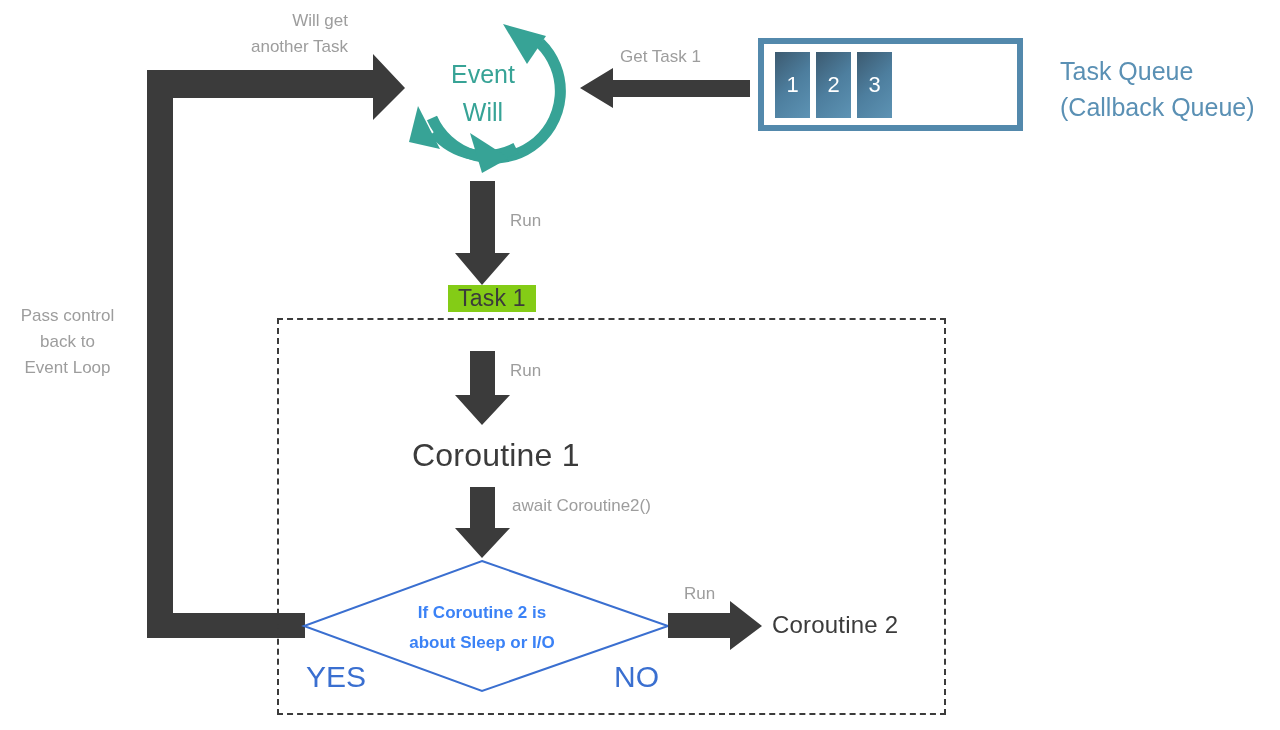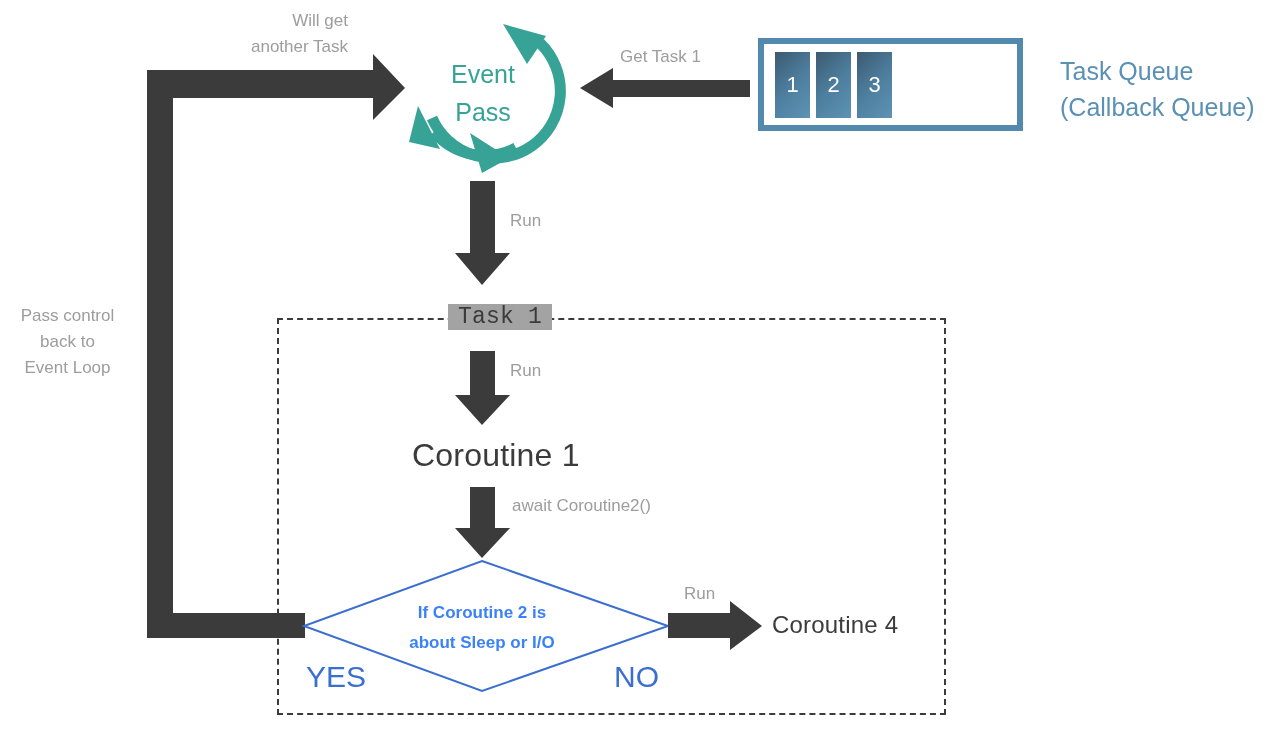--- a/index.html
+++ b/index.html
@@ -97,24 +97,23 @@
   }
 
   
   #task-box {
     left: 277px; top: 318px;
     width: 669px; height: 397px;
     border: 2px dashed #3b3b3b;
     box-sizing: border-box;
   }
   #task-label {
-    left: 448px; top: 304px;
-    background: #a3a3a3;
+    left: 448px; top: 285px;
+    background: #84cc16;
     padding: 0 10px;
-    font-family: Liberation Mono, monospace;
   }
 
   
   #vec { left: 0; top: 0; }
 </style>
 </head>
 <body>
 
 <div id="canvas">
 
@@ -152,21 +151,21 @@
     <g>
       <polygon points="482,561 668,626 482,691 304,626" fill="none" stroke="#3a6fd0" stroke-width="2"></polygon>
     </g>
 
     <g>
       <polygon points="668,613 730,613 730,601 762,626 730,650 730,638 668,638" fill="#3b3b3b"></polygon>
     </g>
   </svg>
 
   <div class="abs lbl-teal" style="left:423px; top:55px; width:120px;">Event
-Pass</div>
+Will</div>
 
   <div class="abs" id="queue-box">
     <div id="queue-inner">
       <div class="queue-tile">
         <span class="tile-num">1</span>
       </div>
       <div class="queue-tile">
         <span class="tile-num">2</span>
       </div>
       <div class="queue-tile">
@@ -194,21 +193,21 @@
   <div class="abs lbl-gray" style="left:512px; top:493px;">await Coroutine2()</div>
 
   <div class="abs lbl-gray" style="left:684px; top:581px;">Run</div>
 
   <div class="abs" id="task-box"></div>
 
   <div class="abs lbl-dark" id="task-label">Task 1</div>
 
   <div class="abs lbl-dark" style="left:412px; top:437px; font-size:32px;">Coroutine 1</div>
 
-  <div class="abs lbl-dark" style="left:772px; top:611px; font-size:24px;">Coroutine 4</div>
+  <div class="abs lbl-dark" style="left:772px; top:611px; font-size:24px;">Coroutine 2</div>
 
   <div class="abs lbl-blue" style="left:372px; top:598px; width:220px;">If Coroutine 2 is
 about Sleep or I/O</div>
 
   <div class="abs lbl-yesno" style="left:306px; top:660px;">YES</div>
 
   <div class="abs lbl-yesno" style="left:614px; top:660px;">NO</div>
 
 </div>
 

